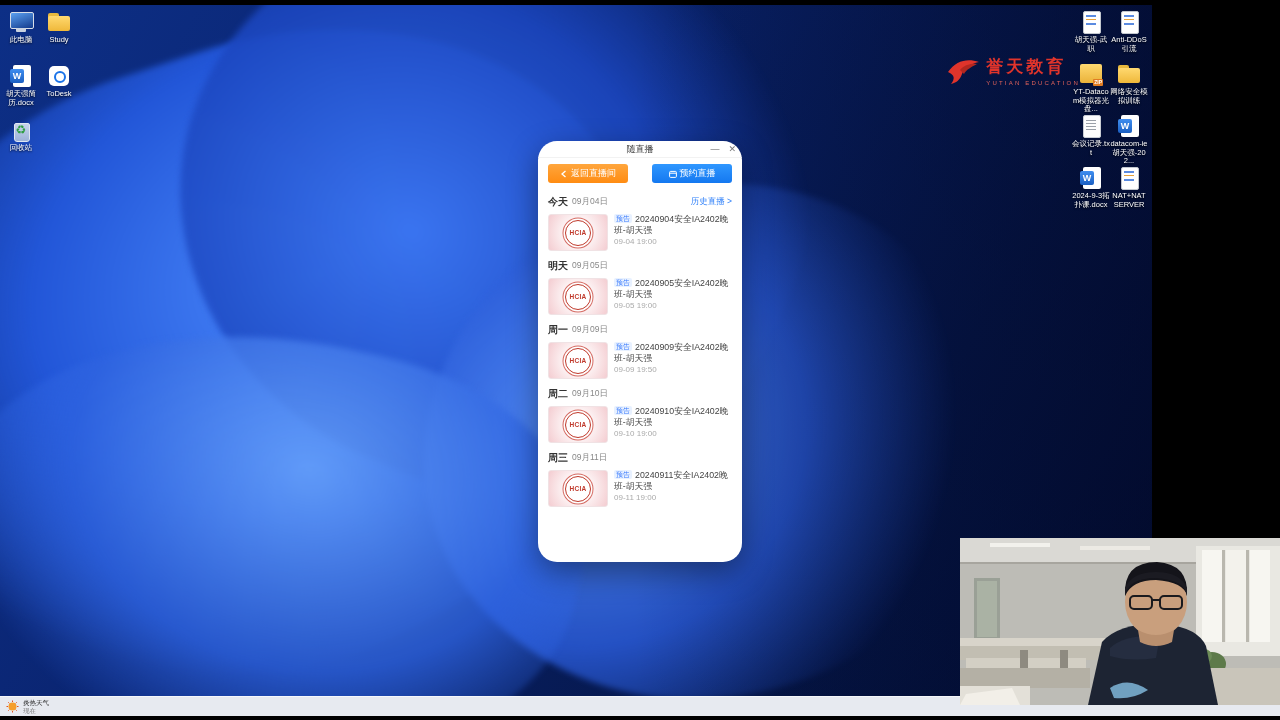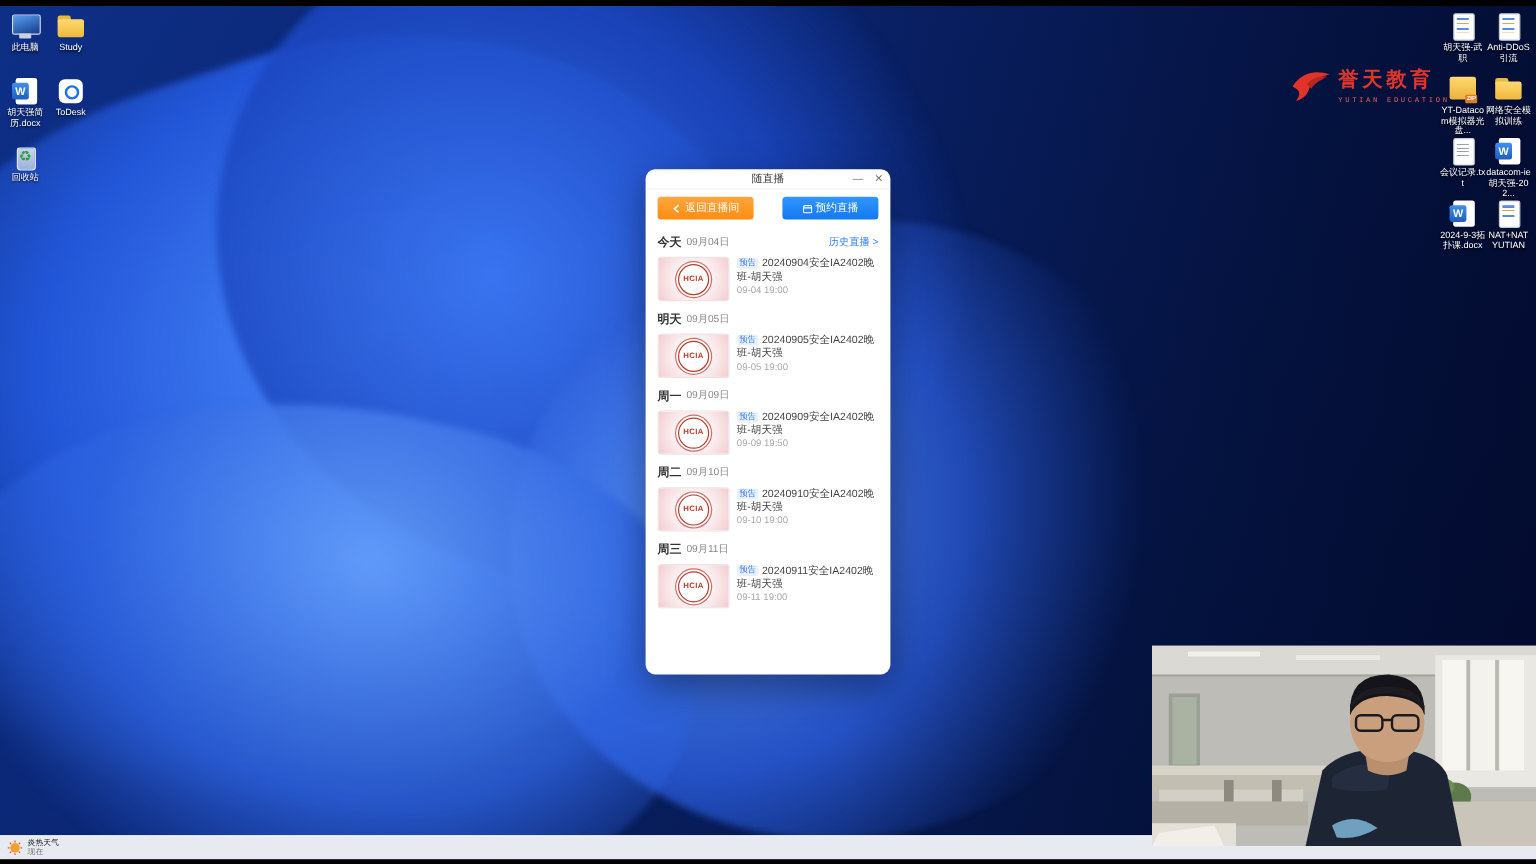--- a/index.html
+++ b/index.html
@@ -1,21 +1,21 @@
 <!DOCTYPE html>
 <html><head>
 <meta charset="utf-8">
 <style>
   * { margin:0; padding:0; box-sizing:border-box; }
   html,body { width:1280px; height:720px; background:#000; overflow:hidden;
     font-family:"Liberation Sans","DejaVu Sans",sans-serif; }
   .stage { position:relative; width:1280px; height:720px; background:#000; }
 
   
-  .desktop { position:absolute; left:0; top:5px; width:1280px; height:692px;
+  .desktop { position:absolute; left:0; top:5px; width:1152px; height:692px;
     background:linear-gradient(120deg,#0d2f86 0%,#0a2470 35%,#051647 75%,#030e33 100%);
     overflow:hidden; }
   .petal { position:absolute; filter:blur(3px); }
   .p1 { left:-120px; top:40px; width:780px; height:620px; border-radius:48% 52% 60% 40%;
     background:radial-gradient(ellipse at 60% 40%, #4d8cff 0%, #2256d8 45%, rgba(10,40,140,0) 75%);
     transform:rotate(-18deg); }
   .p2 { left:180px; top:-80px; width:620px; height:560px; border-radius:55% 45% 50% 50%;
     background:radial-gradient(ellipse at 40% 60%, #3a74f0 0%, #1c47c0 50%, rgba(8,30,110,0) 78%);
     transform:rotate(24deg); opacity:.9; }
   .p3 { left:430px; top:180px; width:560px; height:520px; border-radius:45% 55% 42% 58%;
@@ -65,28 +65,28 @@
     background:linear-gradient(180deg,rgba(230,238,248,.85),rgba(190,205,225,.8));
     border-radius:2px 2px 3px 3px; border:1px solid #dfe7f2; }
   .i-recycle::after { content:"\267B"; position:absolute; left:0; top:5px; width:30px; text-align:center;
     color:#2f9e44; font-size:12px; line-height:16px; }
   .i-todesk::before { content:""; position:absolute; left:5px; top:3px; width:20px; height:20px;
     background:#fff; border-radius:5px; }
   .i-todesk::after { content:""; position:absolute; left:10px; top:8px; width:8px; height:8px;
     border:2.5px solid #1a73e8; border-radius:50%; }
 
   
-  .brand { position:absolute; right:72px; top:50px; display:flex; align-items:center; gap:6px; z-index:4;font-family:Liberation Mono, monospace; }
+  .brand { position:absolute; right:72px; top:50px; display:flex; align-items:center; gap:6px; z-index:4; }
   .brand-text-wrap { text-align:left; }
   .brand-name { color:#e0342b; font-size:17px; font-weight:bold; letter-spacing:3px; }
   .brand-sub { color:#e0625b; font-size:6px; letter-spacing:2.2px; margin-top:2px; }
 
   
   .live-window { position:absolute; left:538px; top:136px; width:204px; height:421px;
-    background:#fff; border-radius:8px; box-shadow:0 10px 30px rgba(0,0,0,.4); z-index:20; overflow:hidden; }
+    background:#fff; border-radius:19px; box-shadow:0 10px 30px rgba(0,0,0,.4); z-index:20; overflow:hidden; }
   .titlebar { height:17px; display:flex; align-items:center; justify-content:center;
     position:relative; border-bottom:1px solid #f2f2f2; }
   .win-title { font-size:9px; color:#333; }
   .win-controls { position:absolute; right:6px; top:0; height:100%; display:flex; gap:9px;
     align-items:center; color:#777; font-size:9px; }
   .win-controls span { cursor:pointer; line-height:1; }
   .user-row { display:flex; align-items:center; padding:5px 10px 3px 10px; }
   .avatar { width:16px; height:16px; border-radius:50%; flex-shrink:0;
     background:radial-gradient(circle at 35% 30%,#e8d7c6 0 35%,#8d8f96 70%,#5c5e66 100%); }
   .user-name { font-size:10px; font-weight:bold; color:#222; margin-left:6px; }
@@ -248,21 +248,21 @@
     <div class="dicon-img">
             <div class="ic i-word"></div>
           </div>
     <div class="dicon-label">datacom-ie胡天强-202...</div>
   </div>
 
   <div class="dicon">
     <div class="dicon-img">
             <div class="ic i-doc"></div>
           </div>
-    <div class="dicon-label">NAT+NAT YUTIAN</div>
+    <div class="dicon-label">NAT+NAT SERVER</div>
   </div>
 </div>
 
     <div class="brand">
       <svg width="34" height="30" viewBox="0 0 34 30">
         <path d="M2 16 C10 4 22 2 33 6 C24 8 18 12 16 18 C14 24 10 27 5 28 C9 23 9 19 2 16 Z" fill="#e0342b"></path>
         <path d="M14 14 C18 9 25 7 31 8 C25 11 20 14 18 18 Z" fill="#b5271f"></path>
       </svg>
       <div class="brand-text-wrap">
         <div class="brand-name">誉天教育</div>

